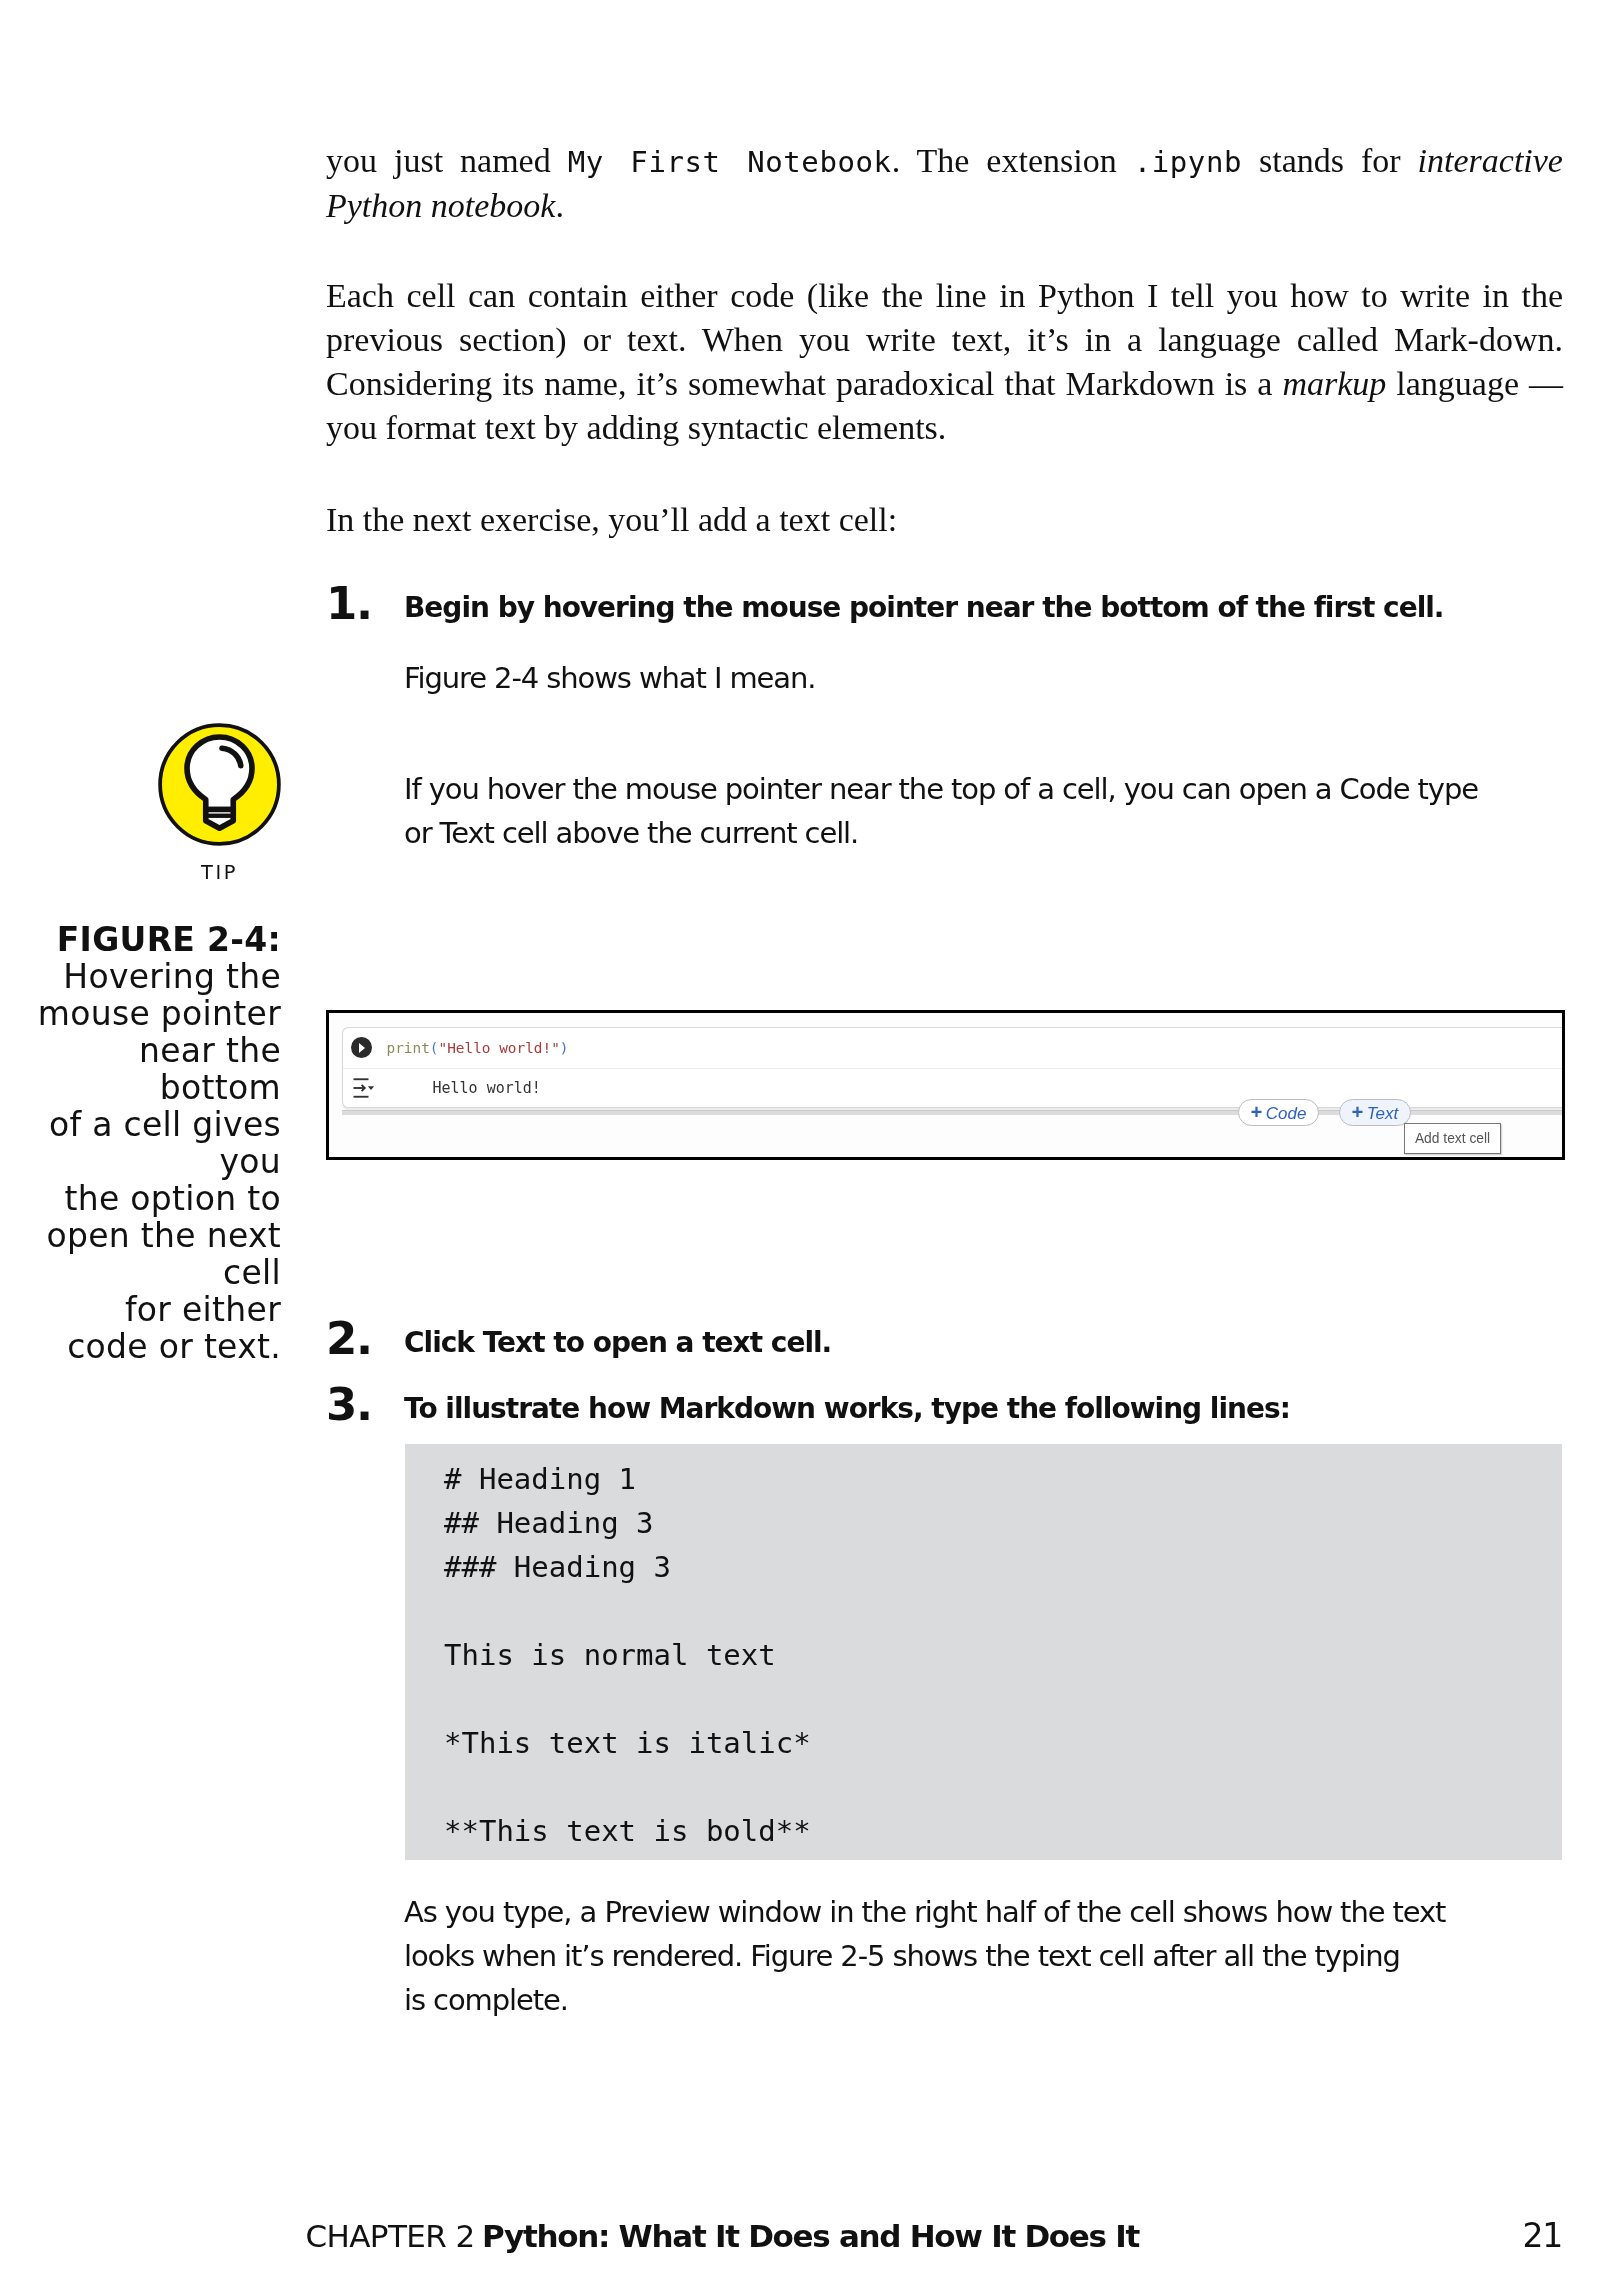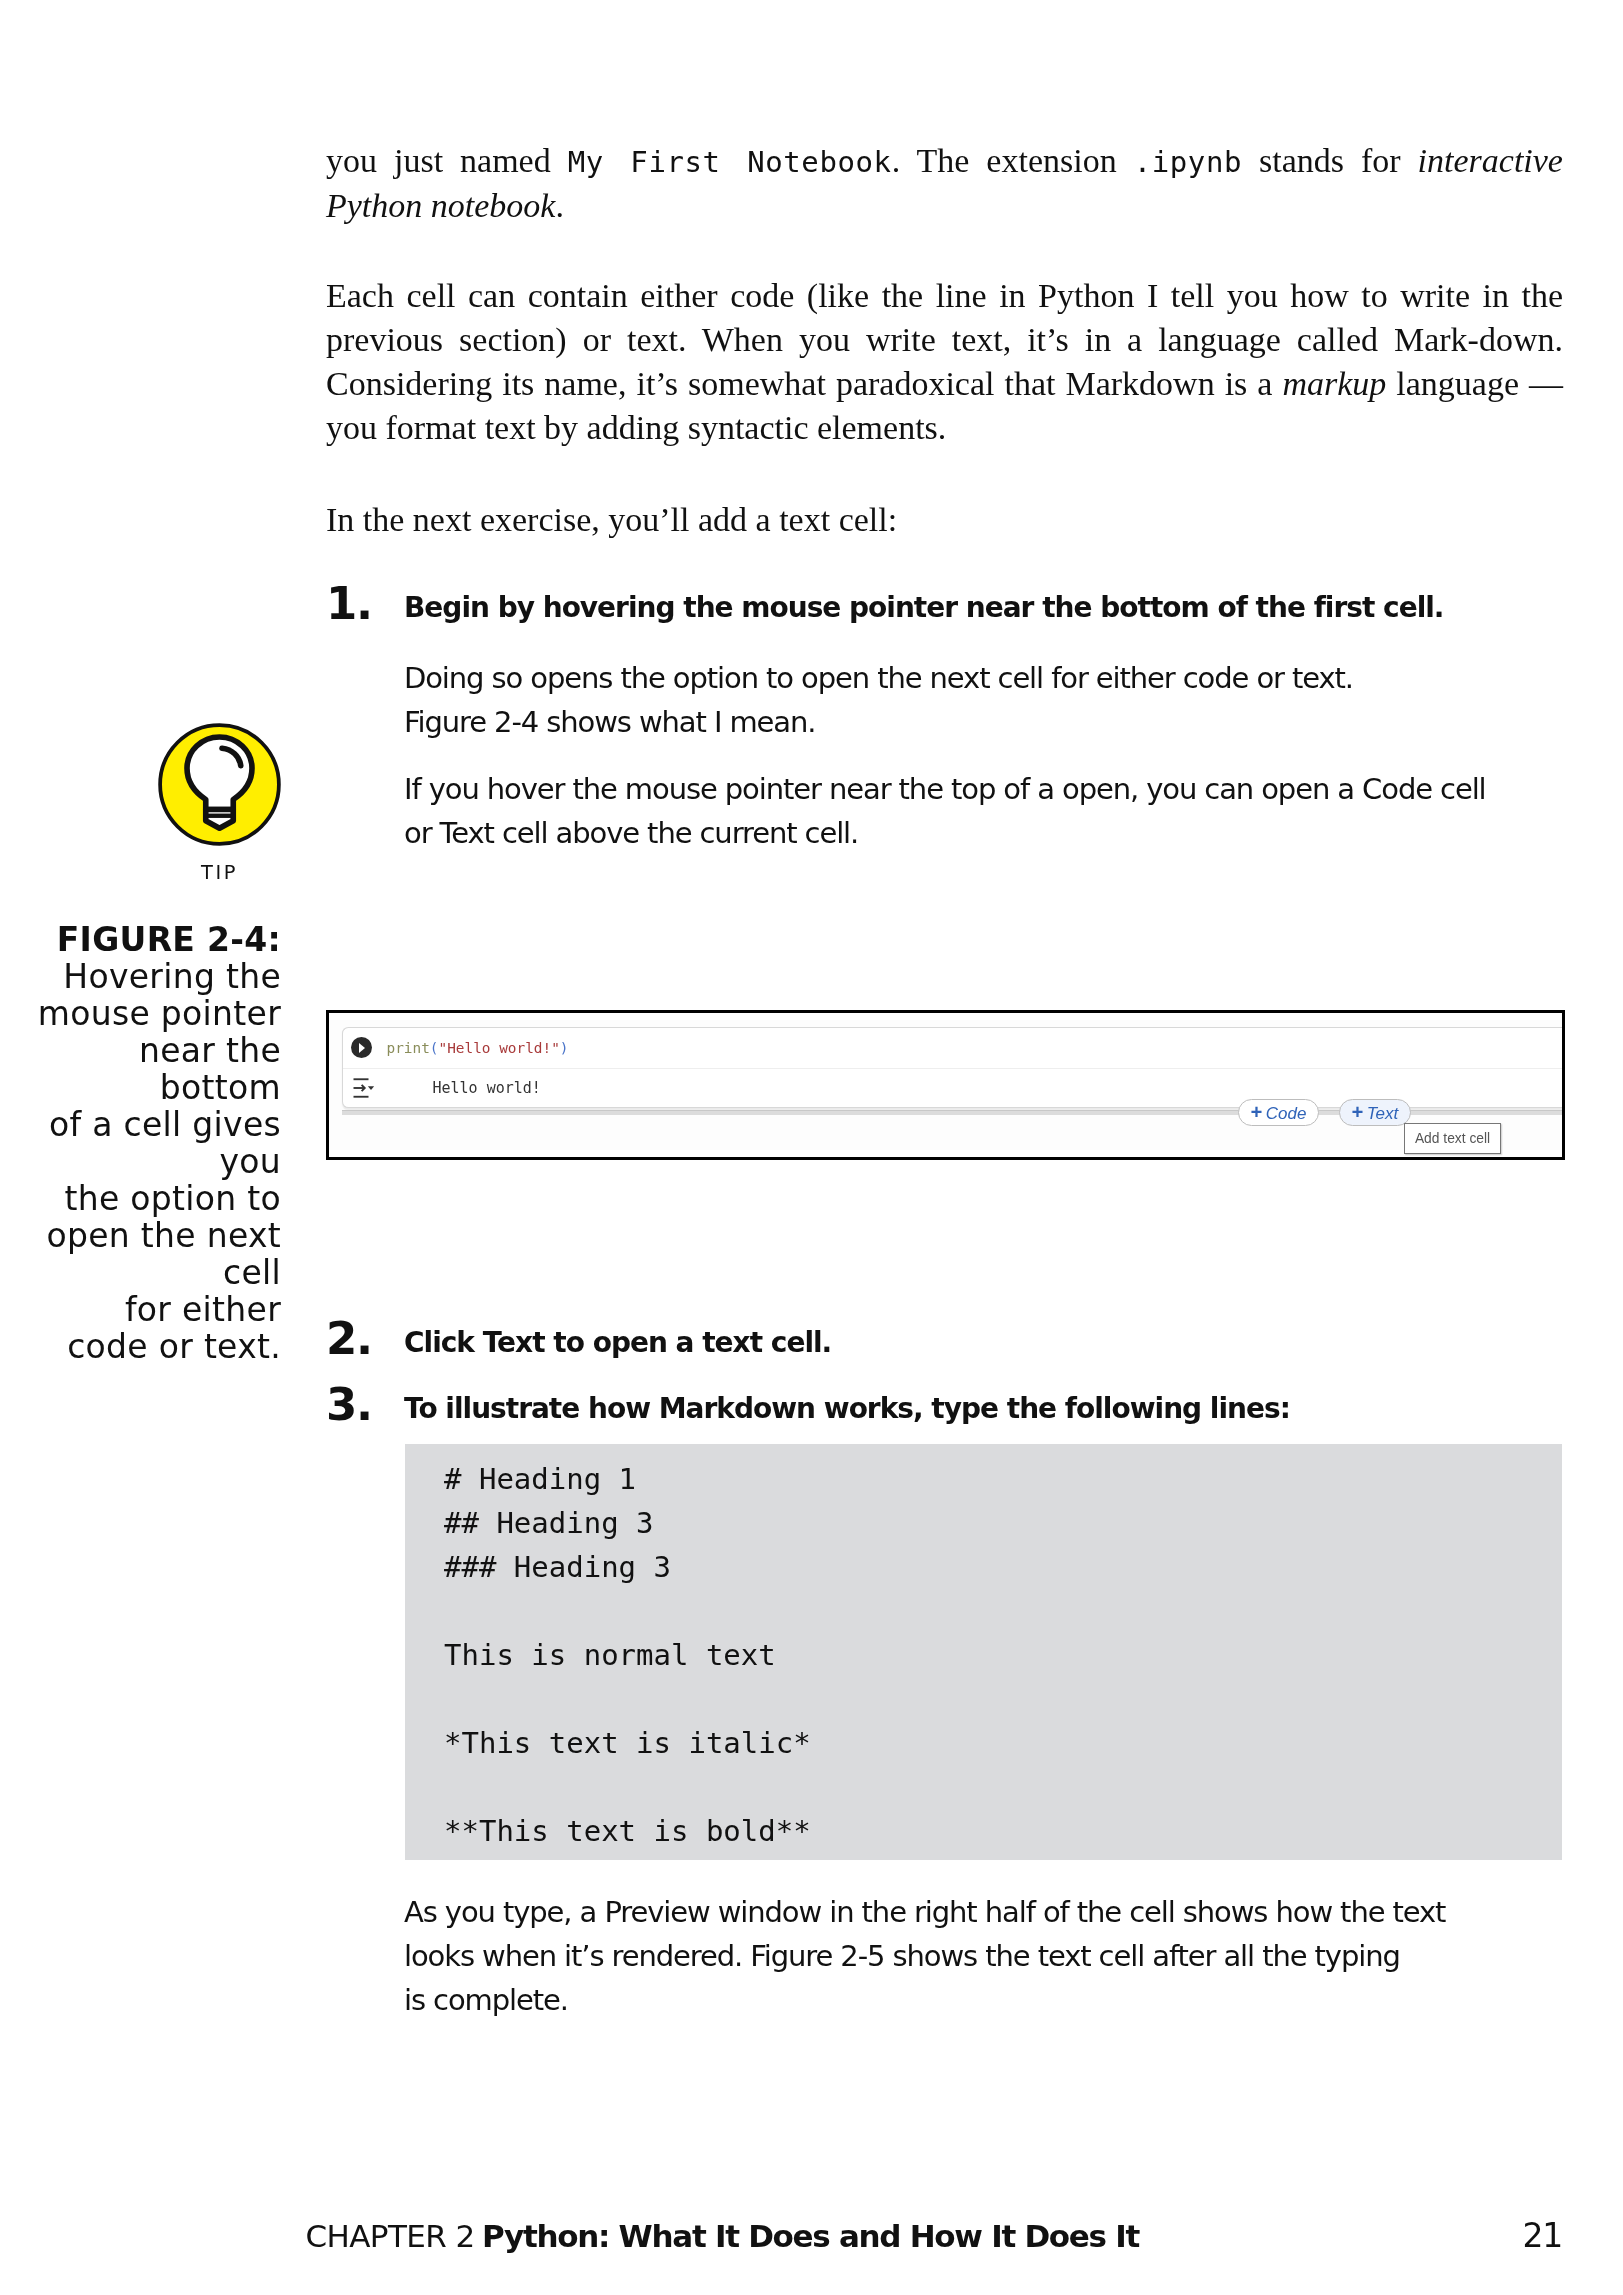--- a/index.html
+++ b/index.html
@@ -66,36 +66,35 @@
   <span>Each cell can contain either code (like the line in Python I tell you how to write in the previous section) or text. When you write text, it’s in a language called Mark-down. Considering its name, it’s somewhat paradoxical that Markdown is a </span><i>markup</i><span> language — you format text by adding syntactic elements.</span>
 </p>
 
 <p class="para serif" style="top:498px;">In the next exercise, you’ll add a text cell:</p>
 
 <div class="step" style="top:579px;">
   <span class="step-num">1.</span>
   <span class="step-text">Begin by hovering the mouse pointer near the bottom of the first cell.</span>
 </div>
 <p class="step-body" style="top:656px;">
-  <span style="display:block">Doing so opens the option to open the next cell for either code or text.</span>
   <span style="display:block">Figure 2-4 shows what I mean.</span>
 </p>
 
 <div class="tip">
   <svg width="125" height="125" viewBox="0 0 200 200">
     <circle cx="100" cy="100" r="95" fill="#ffee00" stroke="#111" stroke-width="6"></circle>
     <path d="M78 140 L78 124 C60 112 48 96 48 74 C48 46 72 24 100 24 C128 24 152 46 152 74 C152 96 140 112 122 124 L122 140 Z" fill="#fff" stroke="#111" stroke-width="9" stroke-linejoin="round"></path>
     <path d="M78 140 L122 140 L122 158 L100 170 L78 158 Z" fill="#fff" stroke="#111" stroke-width="9" stroke-linejoin="round"></path>
     <line x1="80" y1="150" x2="120" y2="150" stroke="#111" stroke-width="7"></line>
     <path d="M104 42 C120 44 132 54 134 70" fill="none" stroke="#111" stroke-width="9" stroke-linecap="round"></path>
   </svg>
   <div class="tip-label">TIP</div>
 </div>
 <p class="step-body" style="top:767px;">
-  <span style="display:block">If you hover the mouse pointer near the top of a open, you can open a Code cell</span>
+  <span style="display:block">If you hover the mouse pointer near the top of a cell, you can open a Code type</span>
   <span style="display:block">or Text cell above the current cell.</span>
 </p>
 
 <div class="caption">
   <span class="cap-title">FIGURE 2-4:</span>
   <span class="line">Hovering the</span>
   <span class="line">mouse pointer</span>
   <span class="line">near the bottom</span>
   <span class="line">of a cell gives you</span>
   <span class="line">the option to</span>

